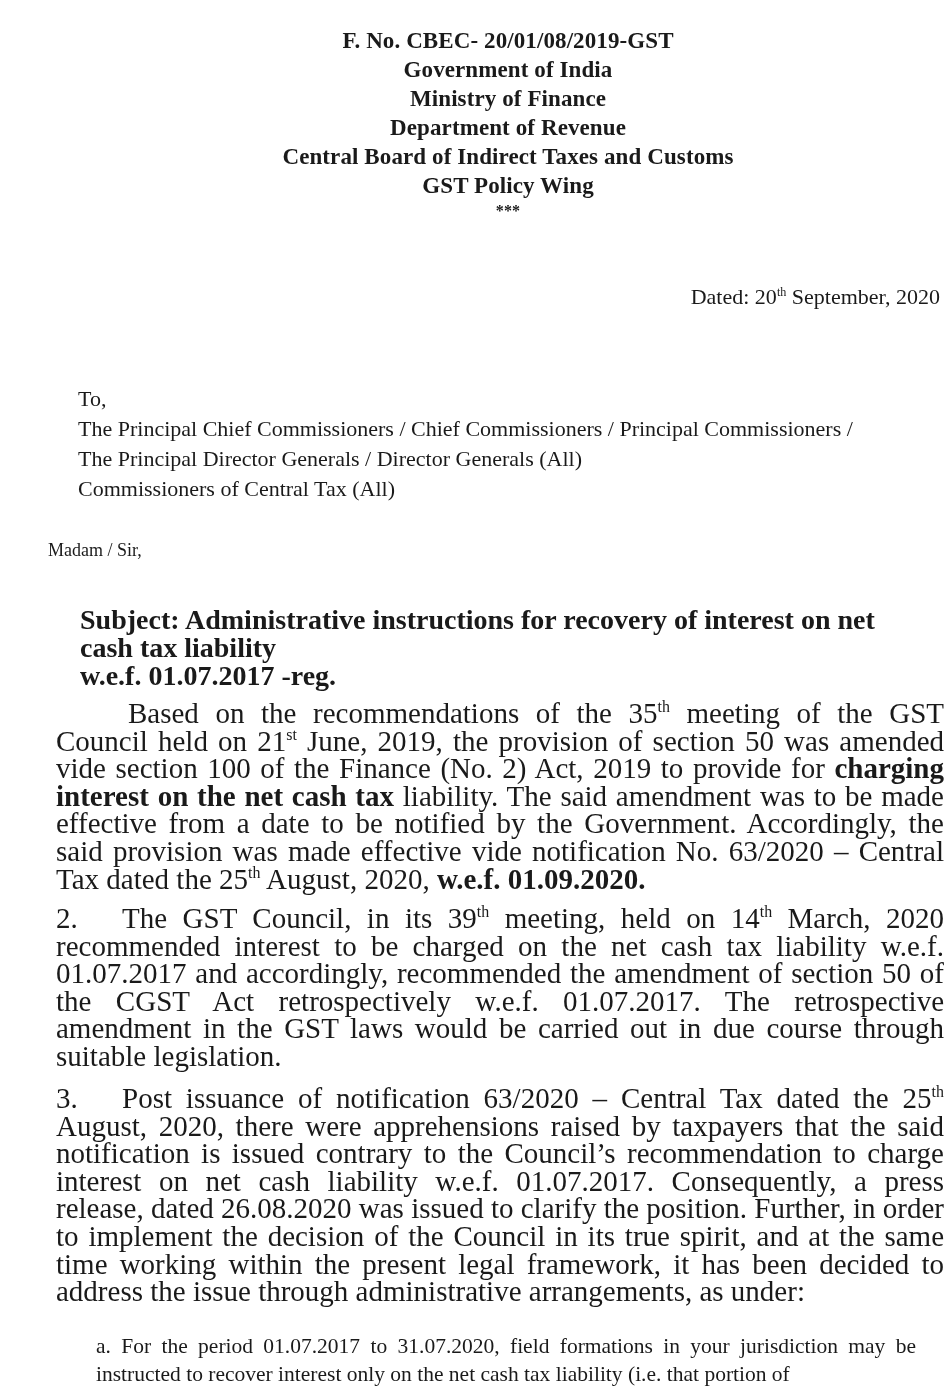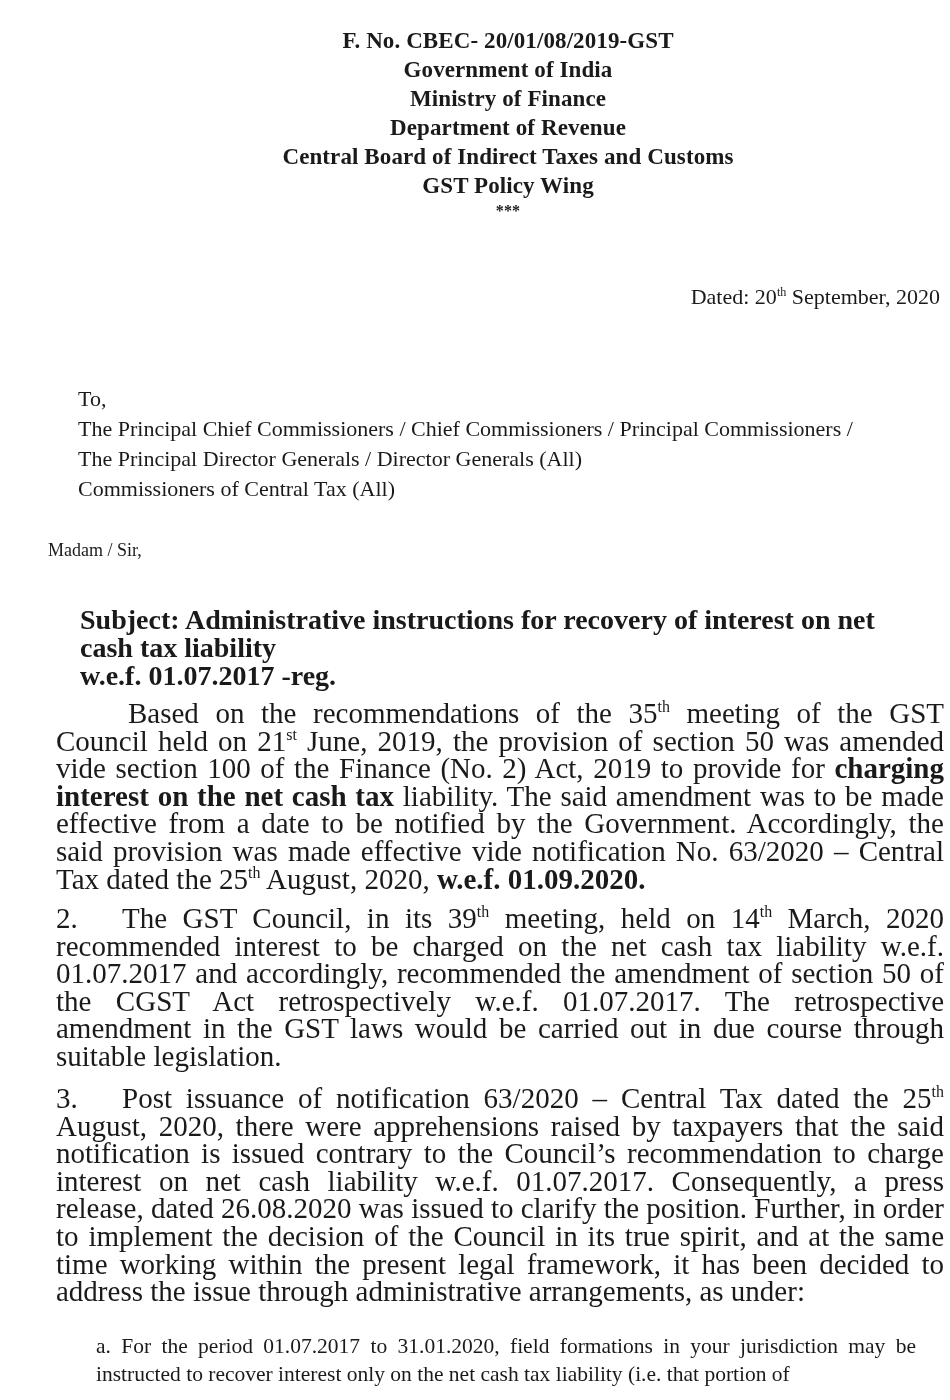--- a/index.html
+++ b/index.html
@@ -57,15 +57,15 @@
     <div>Subject: Administrative instructions for recovery of interest on net cash tax liability</div>
     <div>w.e.f. 01.07.2017 -reg.</div>
   </div>
 
   <div class="para" style="top:700px;"><span class="indent"></span><span>Based on the recommendations of the 35</span><sup>th</sup><span> meeting of the GST Council held on 21</span><sup>st</sup><span> June, 2019, the provision of section 50 was amended vide section 100 of the Finance (No. 2) Act, 2019 to provide for </span><b>charging interest on the net cash tax</b><span> liability. The said amendment was to be made effective from a date to be notified by the Government. Accordingly, the said provision was made effective vide notification No. 63/2020 – Central Tax dated the 25</span><sup>th</sup><span> August, 2020, </span><b>w.e.f. 01.09.2020.</b></div>
 
   <div class="para" style="top:905px;"><span class="num">2.</span><span>The GST Council, in its 39</span><sup>th</sup><span> meeting, held on 14</span><sup>th</sup><span> March, 2020 recommended interest to be charged on the net cash tax liability w.e.f. 01.07.2017 and accordingly, recommended the amendment of section 50 of the CGST Act retrospectively w.e.f. 01.07.2017. The retrospective amendment in the GST laws would be carried out in due course through suitable legislation.</span></div>
 
   <div class="para" style="top:1085px;"><span class="num">3.</span><span>Post issuance of notification 63/2020 – Central Tax dated the 25</span><sup>th</sup><span> August, 2020, there were apprehensions raised by taxpayers that the said notification is issued contrary to the Council’s recommendation to charge interest on net cash liability w.e.f. 01.07.2017. Consequently, a press release, dated 26.08.2020 was issued to clarify the position. Further, in order to implement the decision of the Council in its true spirit, and at the same time working within the present legal framework, it has been decided to address the issue through administrative arrangements, as under:</span></div>
 
-  <div class="sub-para" style="top:1333px;">a. For the period 01.07.2017 to 31.01.2020, field formations in your jurisdiction may be instructed to recover interest only on the net cash tax liability (i.e. that portion of</div>
+  <div class="sub-para" style="top:1333px;">a. For the period 01.07.2017 to 31.07.2020, field formations in your jurisdiction may be instructed to recover interest only on the net cash tax liability (i.e. that portion of</div>
 
 </div>
 
 </body></html>

